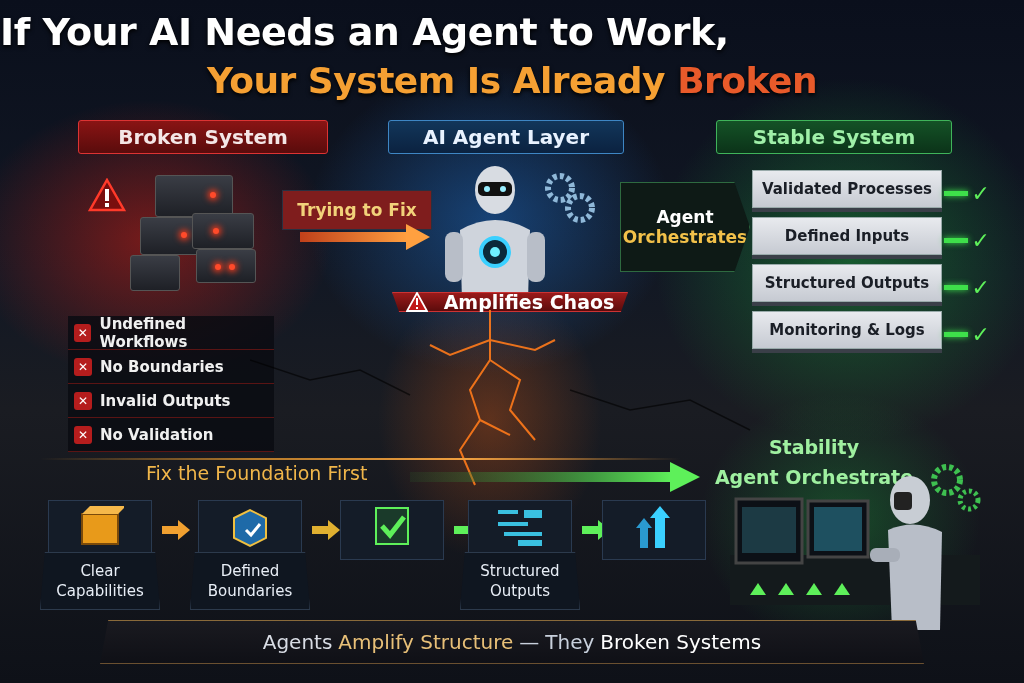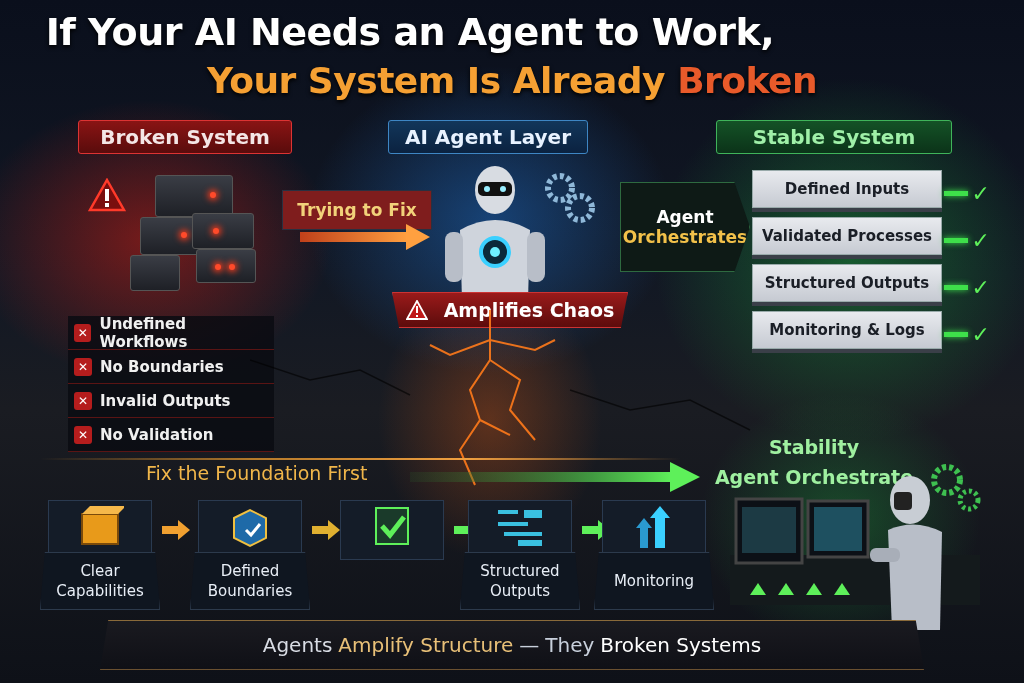--- a/index.html
+++ b/index.html
@@ -7,36 +7,36 @@
   body{font-family:"DejaVu Sans","Liberation Sans",sans-serif;position:relative;color:#fff}
   .bg{position:absolute;inset:0;
     background:
       radial-gradient(ellipse 260px 200px at 150px 240px, rgba(200,30,20,.55), transparent 70%),
       radial-gradient(ellipse 260px 220px at 490px 220px, rgba(30,110,200,.5), transparent 70%),
       radial-gradient(ellipse 280px 260px at 850px 260px, rgba(30,170,60,.45), transparent 70%),
       radial-gradient(ellipse 200px 180px at 840px 520px, rgba(30,150,60,.4), transparent 70%),
       radial-gradient(ellipse 160px 200px at 490px 420px, rgba(220,90,20,.35), transparent 70%),
       linear-gradient(180deg,#0a0f1c 0%,#121824 40%,#1a1c22 60%,#0e1118 100%);}
   .abs{position:absolute}
-  .title1{left:0;width:820px;top:10px;text-align:center;font-size:38px;font-weight:bold;color:#fff;letter-spacing:-.5px;text-shadow:0 2px 4px #000}
+  .title1{left:0;width:820px;top:10px;text-align:left;font-size:38px;font-weight:bold;color:#fff;letter-spacing:-.5px;text-shadow:0 2px 4px #000}
   .title2{left:0;width:1024px;top:60px;text-align:center;font-size:36px;font-weight:bold;letter-spacing:-.5px;text-shadow:0 2px 4px #000}
   .title2 .o{color:#f5a033}.title2 .r{color:#e85a2a}
   .hdr{height:34px;border-radius:3px;font-size:20px;display:flex;align-items:center;justify-content:center;font-weight:bold}
-  .hdr-red{left:78px;top:120px;width:214px;background:linear-gradient(#8a1414,#5a0c0c);border:1px solid #d33;color:#f4e6e6}
-  .hdr-blue{left:388px;top:120px;width:200px;background:linear-gradient(#12365a,#0b2240);border:1px solid #3e86c4;color:#e8f2ff}
+  .hdr-red{left:78px;top:120px;width:250px;background:linear-gradient(#8a1414,#5a0c0c);border:1px solid #d33;color:#f4e6e6}
+  .hdr-blue{left:388px;top:120px;width:236px;background:linear-gradient(#12365a,#0b2240);border:1px solid #3e86c4;color:#e8f2ff}
   .hdr-green{left:716px;top:120px;width:236px;background:linear-gradient(#145226,#0b3319);border:1px solid #3fb45a;color:#9ff0a8}
   .warn{left:88px;top:178px;width:38px;height:34px}
   .servers{left:130px;top:175px;width:130px;height:120px}
   .srv{position:absolute;background:linear-gradient(#3a3d45,#1e2026);border:1px solid #555;border-radius:3px}
   .srv .led{position:absolute;width:6px;height:6px;border-radius:50%;background:#ff4a2a;box-shadow:0 0 6px 2px #ff3a1a}
   .trying{left:282px;top:190px;width:150px;height:40px;background:#7f1d1d;border:1px solid #2a3040;font-size:17px;color:#f2d27a;display:flex;align-items:center;justify-content:center;font-weight:bold}
   .arrow-orange{left:300px;top:224px;width:130px;height:26px}
   .robot{left:440px;top:160px;width:110px;height:150px}
   .gears-blue{left:540px;top:168px;width:60px;height:60px}
-  .chaos{left:392px;top:292px;width:236px;height:36px;background:linear-gradient(#9a1a1a,#5c0c0c);border:1px solid #c33;font-size:19px;color:#fff;display:flex;align-items:center;justify-content:center;gap:16px;font-weight:bold;clip-path:polygon(0 0,100% 0,97% 100%,3% 100%)}
+  .chaos{left:392px;top:292px;width:236px;height:20px;background:linear-gradient(#9a1a1a,#5c0c0c);border:1px solid #c33;font-size:19px;color:#fff;display:flex;align-items:center;justify-content:center;gap:16px;font-weight:bold;clip-path:polygon(0 0,100% 0,97% 100%,3% 100%)}
   .orch{left:620px;top:182px;width:130px;height:90px;background:#0e1a16;border:1px solid #2e6a40;clip-path:polygon(0 0,88% 0,100% 50%,88% 100%,0 100%);display:flex;flex-direction:column;align-items:center;justify-content:center;font-weight:bold}
   .orch .a{font-size:17px;color:#fff}.orch .b{font-size:17px;color:#f2c14a}
   .stack{left:752px;top:170px;width:190px}
   .slab{position:relative;height:38px;margin-bottom:9px;background:linear-gradient(#e8eaee,#c6cad2);border:1px solid #9aa;color:#1a1e26;font-size:15px;display:flex;align-items:center;justify-content:center;font-weight:bold;box-shadow:0 4px 0 #3a3f48}
   .checks{left:930px;top:170px;width:60px}
   .chk{height:47px;display:flex;align-items:center;justify-content:flex-end;color:#5ef05a;font-size:22px;font-weight:bold}
   .chk .bar{width:24px;height:5px;background:#3ee04a;box-shadow:0 0 6px #3ee04a;margin-right:4px}
   .fails{left:68px;top:316px;width:206px}
   .fail{height:34px;display:flex;align-items:center;gap:8px;background:rgba(10,12,18,.85);border-bottom:1px solid #5a1414;padding-left:6px;font-size:15px;color:#f0f0f0;font-weight:bold}
   .xi{width:18px;height:18px;background:#b51d1d;border-radius:3px;color:#fff;font-size:12px;display:flex;align-items:center;justify-content:center}
@@ -47,21 +47,21 @@
   .aos{left:704px;top:432px;width:220px;text-align:center;font-size:19px;color:#9ff0a0;font-weight:bold;line-height:30px}
   .steps{left:40px;top:500px;width:680px;height:110px}
   .step{position:absolute;top:0;width:120px;height:110px}
   .step .pan{position:absolute;left:8px;top:0;width:104px;height:60px;background:#141c28;border:1px solid #2a3a50}
   .step .lbl{position:absolute;left:0;top:52px;width:120px;height:58px;background:#0f1620;border:1px solid #2c3a4c;clip-path:polygon(4% 0,96% 0,100% 100%,0 100%);font-size:15px;color:#e8eef6;display:flex;align-items:center;justify-content:center;text-align:center;line-height:20px}
   .step .ic{position:absolute;left:36px;top:4px;width:48px;height:44px}
   .sarrow{position:absolute;top:20px;width:28px;height:20px}
   .scene{left:730px;top:495px;width:250px;height:110px}
   .robot2{left:870px;top:470px;width:90px;height:170px}
   .gears-green{left:925px;top:458px;width:60px;height:60px}
-  .footer{left:100px;top:620px;width:824px;height:50px;background:linear-gradient(#1a1a20,#0f1016);border-top:1px solid #8a6a3a;border-bottom:1px solid #6a5030;clip-path:polygon(1% 0,99% 0,100% 100%,0 100%);display:flex;align-items:center;justify-content:center;font-size:20px;gap:6px}
+  .footer{left:100px;top:620px;width:824px;height:44px;background:linear-gradient(#1a1a20,#0f1016);border-top:1px solid #8a6a3a;border-bottom:1px solid #6a5030;clip-path:polygon(1% 0,99% 0,100% 100%,0 100%);display:flex;align-items:center;justify-content:center;font-size:20px;gap:6px}
   .footer .w{color:#d8dce4}.footer .g{color:#e8c078}.footer .d{color:#c8d0dc}.footer .c{color:#f4e0b8;font-weight:bold}.footer .b{color:#fff;font-weight:normal}
 </style>
 </head>
 <body>
 
 <div class="bg"></div>
 
 <div class="abs title1">If Your AI Needs an Agent to Work,</div>
 <div class="abs title2">
   <span class="o">Your System Is Already</span>
@@ -131,22 +131,22 @@
     </svg>
   <span>Amplifies Chaos</span>
 </div>
 
 <div class="abs orch">
   <span class="a">Agent</span>
   <span class="b">Orchestrates</span>
 </div>
 
 <div class="abs stack">
+  <div class="slab">Validated Processes</div>
   <div class="slab">Defined Inputs</div>
-  <div class="slab">Validated Processes</div>
   <div class="slab">Structured Outputs</div>
   <div class="slab">Monitoring &amp; Logs</div>
 </div>
 <div class="abs checks">
   <div class="chk">
       <span class="bar"></span>
       <span>✓</span>
     </div>
   <div class="chk">
       <span class="bar"></span>
@@ -263,21 +263,20 @@
   <svg class="sarrow" style="left:542px" viewBox="0 0 28 20">
       <rect x="0" y="6" width="18" height="8" fill="#5ef05a"></rect>
       <polygon points="16,0 28,10 16,20" fill="#5ef05a"></polygon>
     </svg>
   <div class="step" style="left:554px">
     <div class="pan"></div>
     <svg class="ic" viewBox="0 0 48 44">
         <polygon points="14,14 22,24 18,24 18,44 10,44 10,24 6,24" fill="#2a9ad0"></polygon>
         <polygon points="30,2 40,14 35,14 35,44 25,44 25,14 20,14" fill="#3ad0ff"></polygon>
       </svg>
-    <div class="lbl">Monitoring</div>
   </div>
 </div>
 
 <svg class="abs scene" viewBox="0 0 250 110">
   <rect x="0" y="60" width="250" height="50" fill="#141a1c"></rect>
   <rect x="6" y="4" width="66" height="64" fill="#0c1016" stroke="#444" stroke-width="3"></rect>
   <rect x="12" y="12" width="54" height="46" fill="#1c3a44"></rect>
   <rect x="78" y="6" width="60" height="56" fill="#0c1016" stroke="#444" stroke-width="3"></rect>
   <rect x="84" y="12" width="48" height="44" fill="#1e5060"></rect>
   <g fill="#5ef05a">

